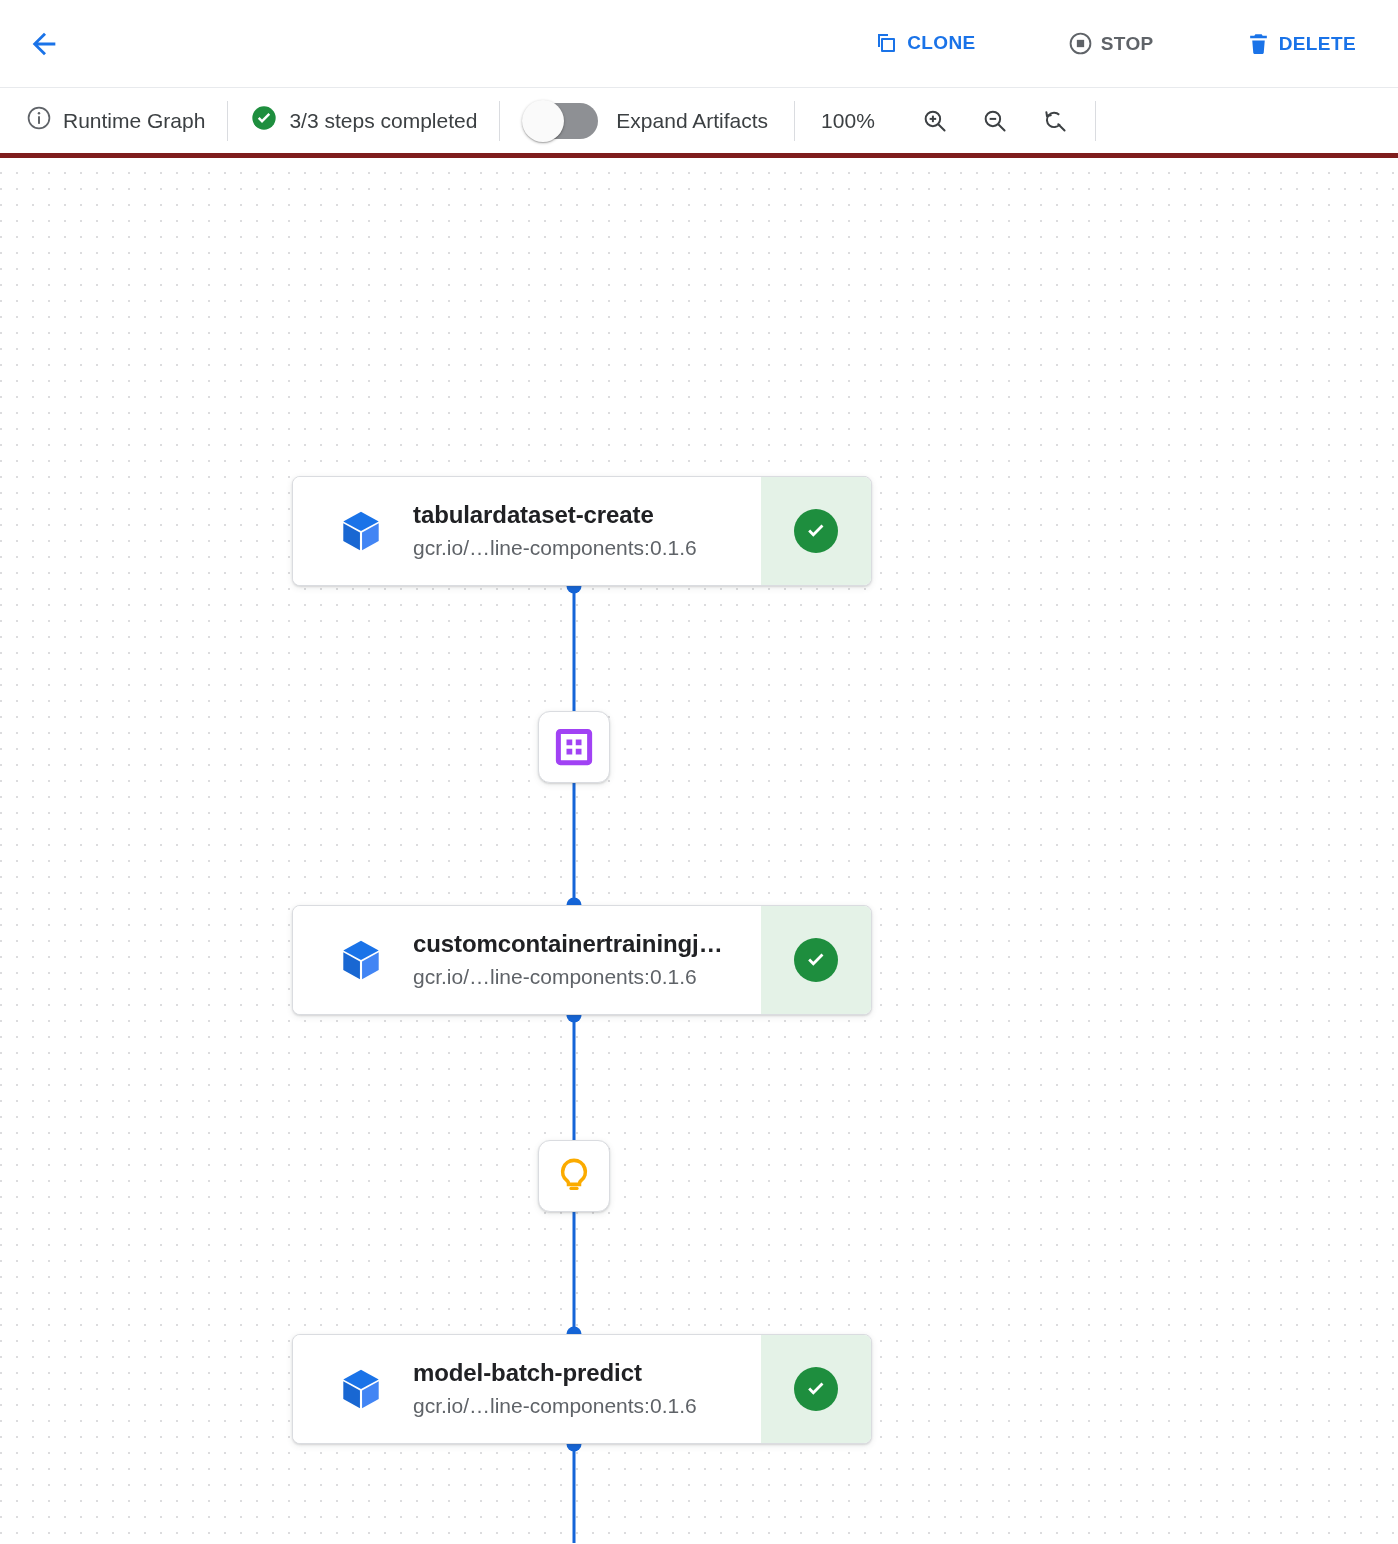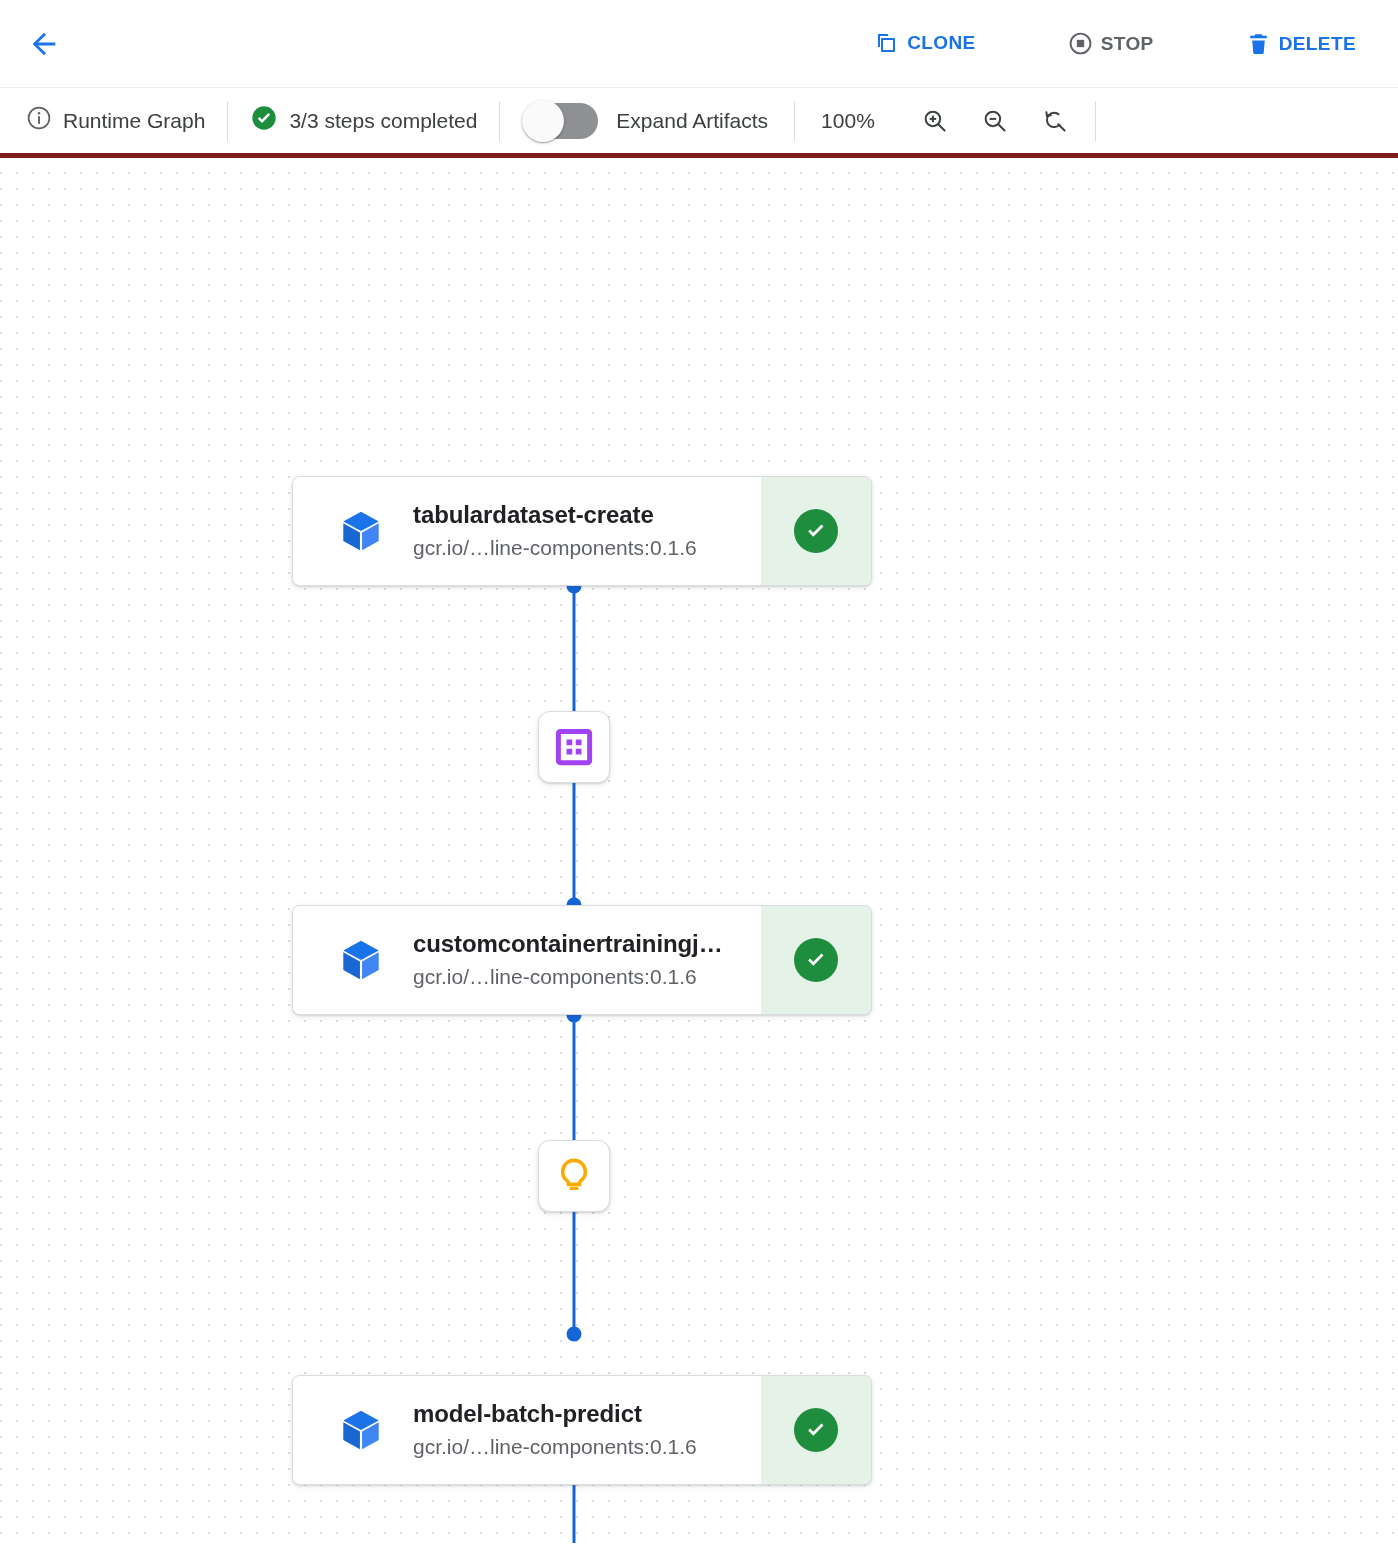--- a/index.html
+++ b/index.html
@@ -414,21 +414,21 @@
 
     <div class="artifact" style="top:982px;">
       <span>
         <svg width="40" height="40" viewBox="0 0 32 32">
           <path d="M16 3.6a9 9 0 00-5.6 16.1c.8.7 1.3 1.5 1.3 2.4v.6h8.6v-.6c0-.9.5-1.7 1.3-2.4A9 9 0 0016 3.6z" fill="none" stroke="#fbab00" stroke-width="3"></path>
           <rect x="12.3" y="24.6" width="7.4" height="2.6" rx="1.3" fill="#fbab00"></rect>
         </svg>
       </span>
     </div>
 
-    <div class="node" style="top:1217px;">
+    <div class="node" style="top:1176px;">
       <div class="node-body">
         <span class="node-icon">
           <svg width="50" height="50" viewBox="0 0 48 48">
             <path d="M24 5.5L41 14.8 24 24.1 7 14.8z" fill="#1a73e8"></path>
             <path d="M7 16.6l16 8.8v17.1L7 33.7z" fill="#1967d2"></path>
             <path d="M41 16.6l-16 8.8v17.1l16-8.8z" fill="#4285f4"></path>
           </svg>
         </span>
         <div class="node-text">
           <div class="node-title">model-batch-predict</div>

